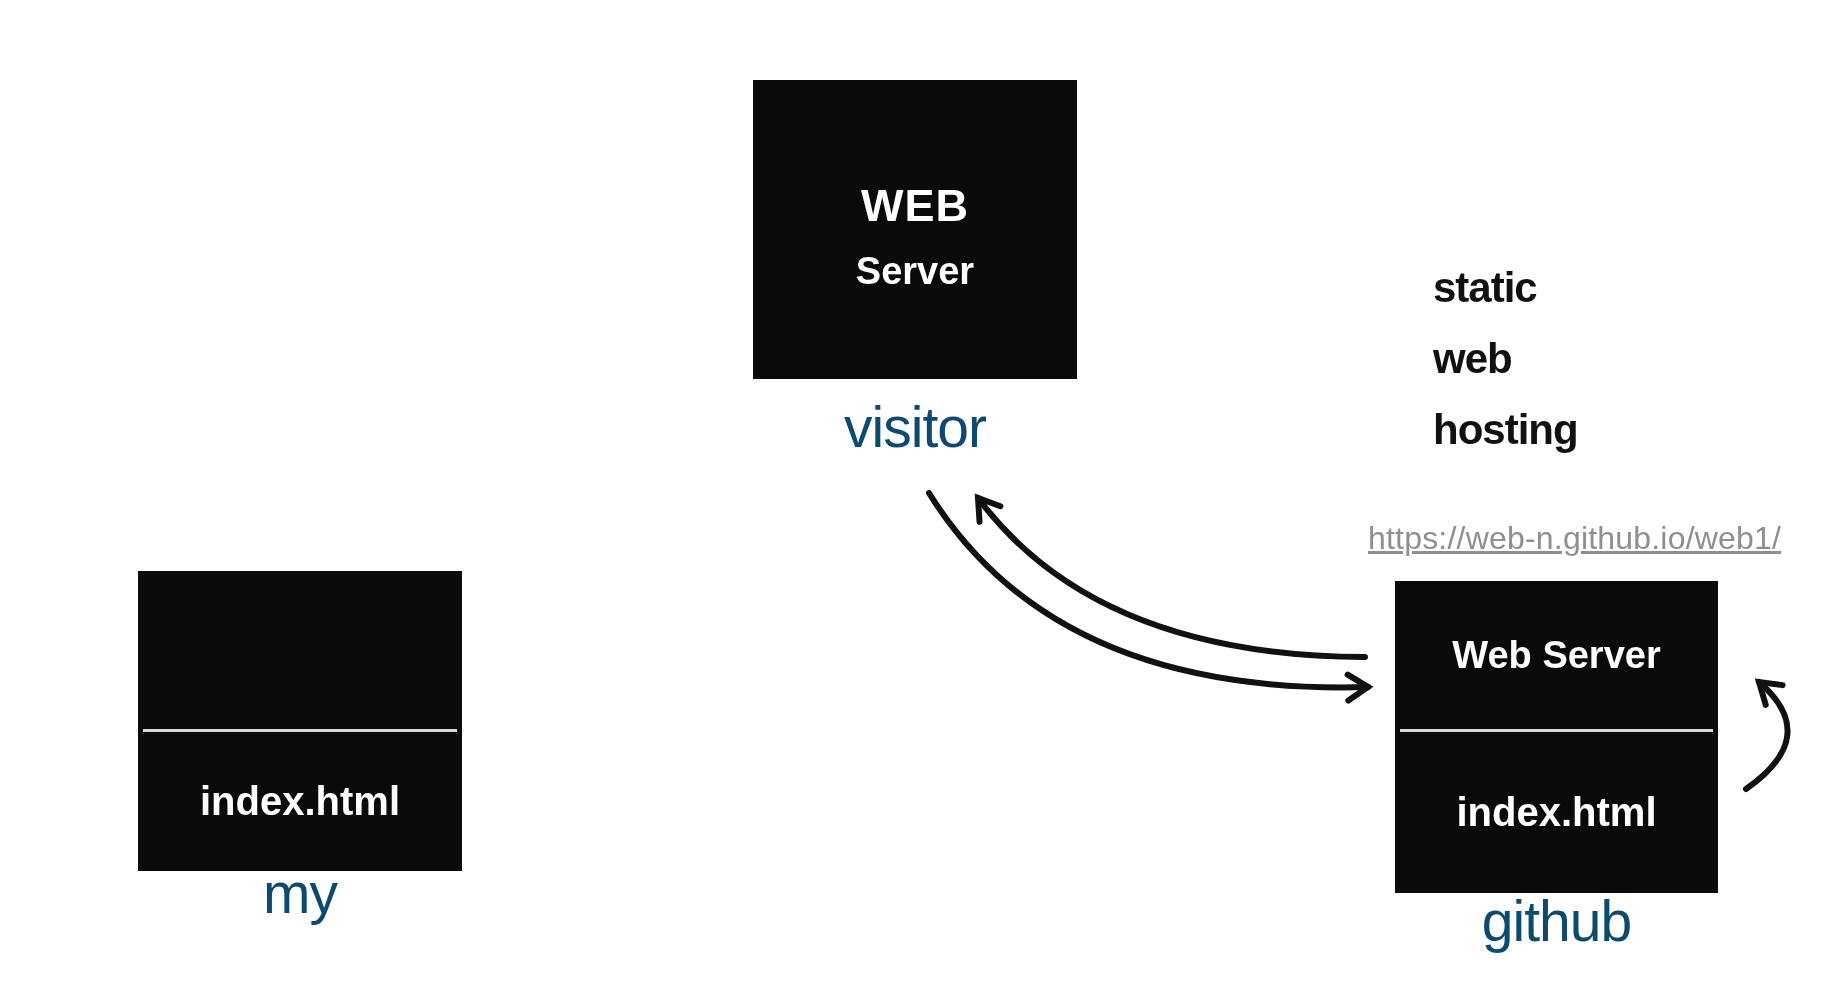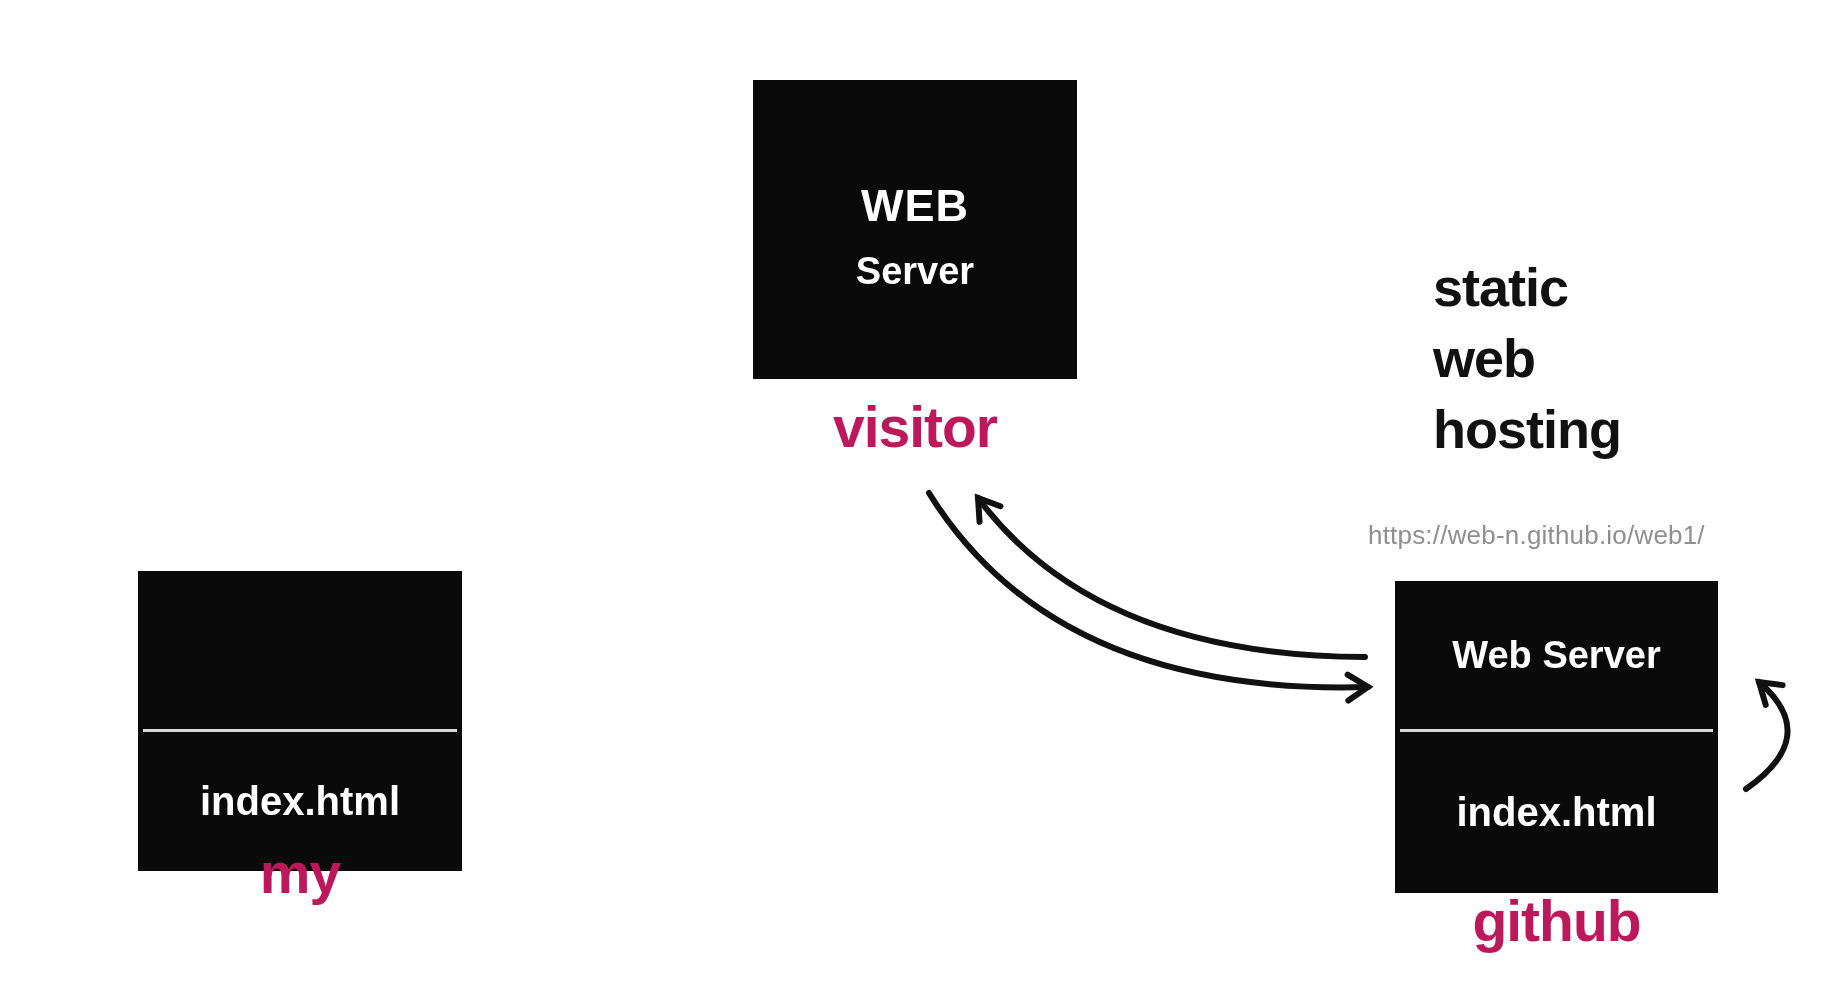--- a/index.html
+++ b/index.html
@@ -52,48 +52,49 @@
   #server-box .sect-bottom { top: 151px; bottom: 0; }
 
   .server-title { font-size: 38px; font-weight: bold; }
   .filename     { font-size: 40px; font-weight: bold; text-align: center; }
 
   
   .caption {
     position: absolute;
     text-align: center;
     font-size: 57px;
-    font-weight: bold;
+    font-weight: normal;
     letter-spacing: -1px;
-    color: #be185d;
+    color: #0c4a6e;
     line-height: 1.05;
   }
   #caption-visitor { left: 753px; width: 324px; top: 362px; }
-  #caption-my      { left: 138px; width: 324px; top: 808px; }
+  #caption-my      { left: 138px; width: 324px; top: 828px; }
   #caption-github  { left: 1395px; width: 323px; top: 856px; }
 
   
   .hosting-note {
     position: absolute;
     left: 1433px;
     top: 216px;
-    font-size: 54px;
+    font-size: 42px;
     font-weight: bold;
     line-height: 71px;
     letter-spacing: -1px;
     color: #111111;
   }
   .url-text {
     position: absolute;
     left: 1368px;
     top: 484px;
-    font-size: 26px;
+    font-size: 32px;
     font-weight: normal;
     color: #8f8f8f;
     letter-spacing: 0.2px;
+    text-decoration: underline;
   }
 
   
   svg.arrows { position: absolute; left: 0; top: 0; width: 1848px; height: 1002px; }
   .arrow-path {
     fill: none;
     stroke: #111111;
     stroke-width: 6;
     stroke-linecap: round;
   }

